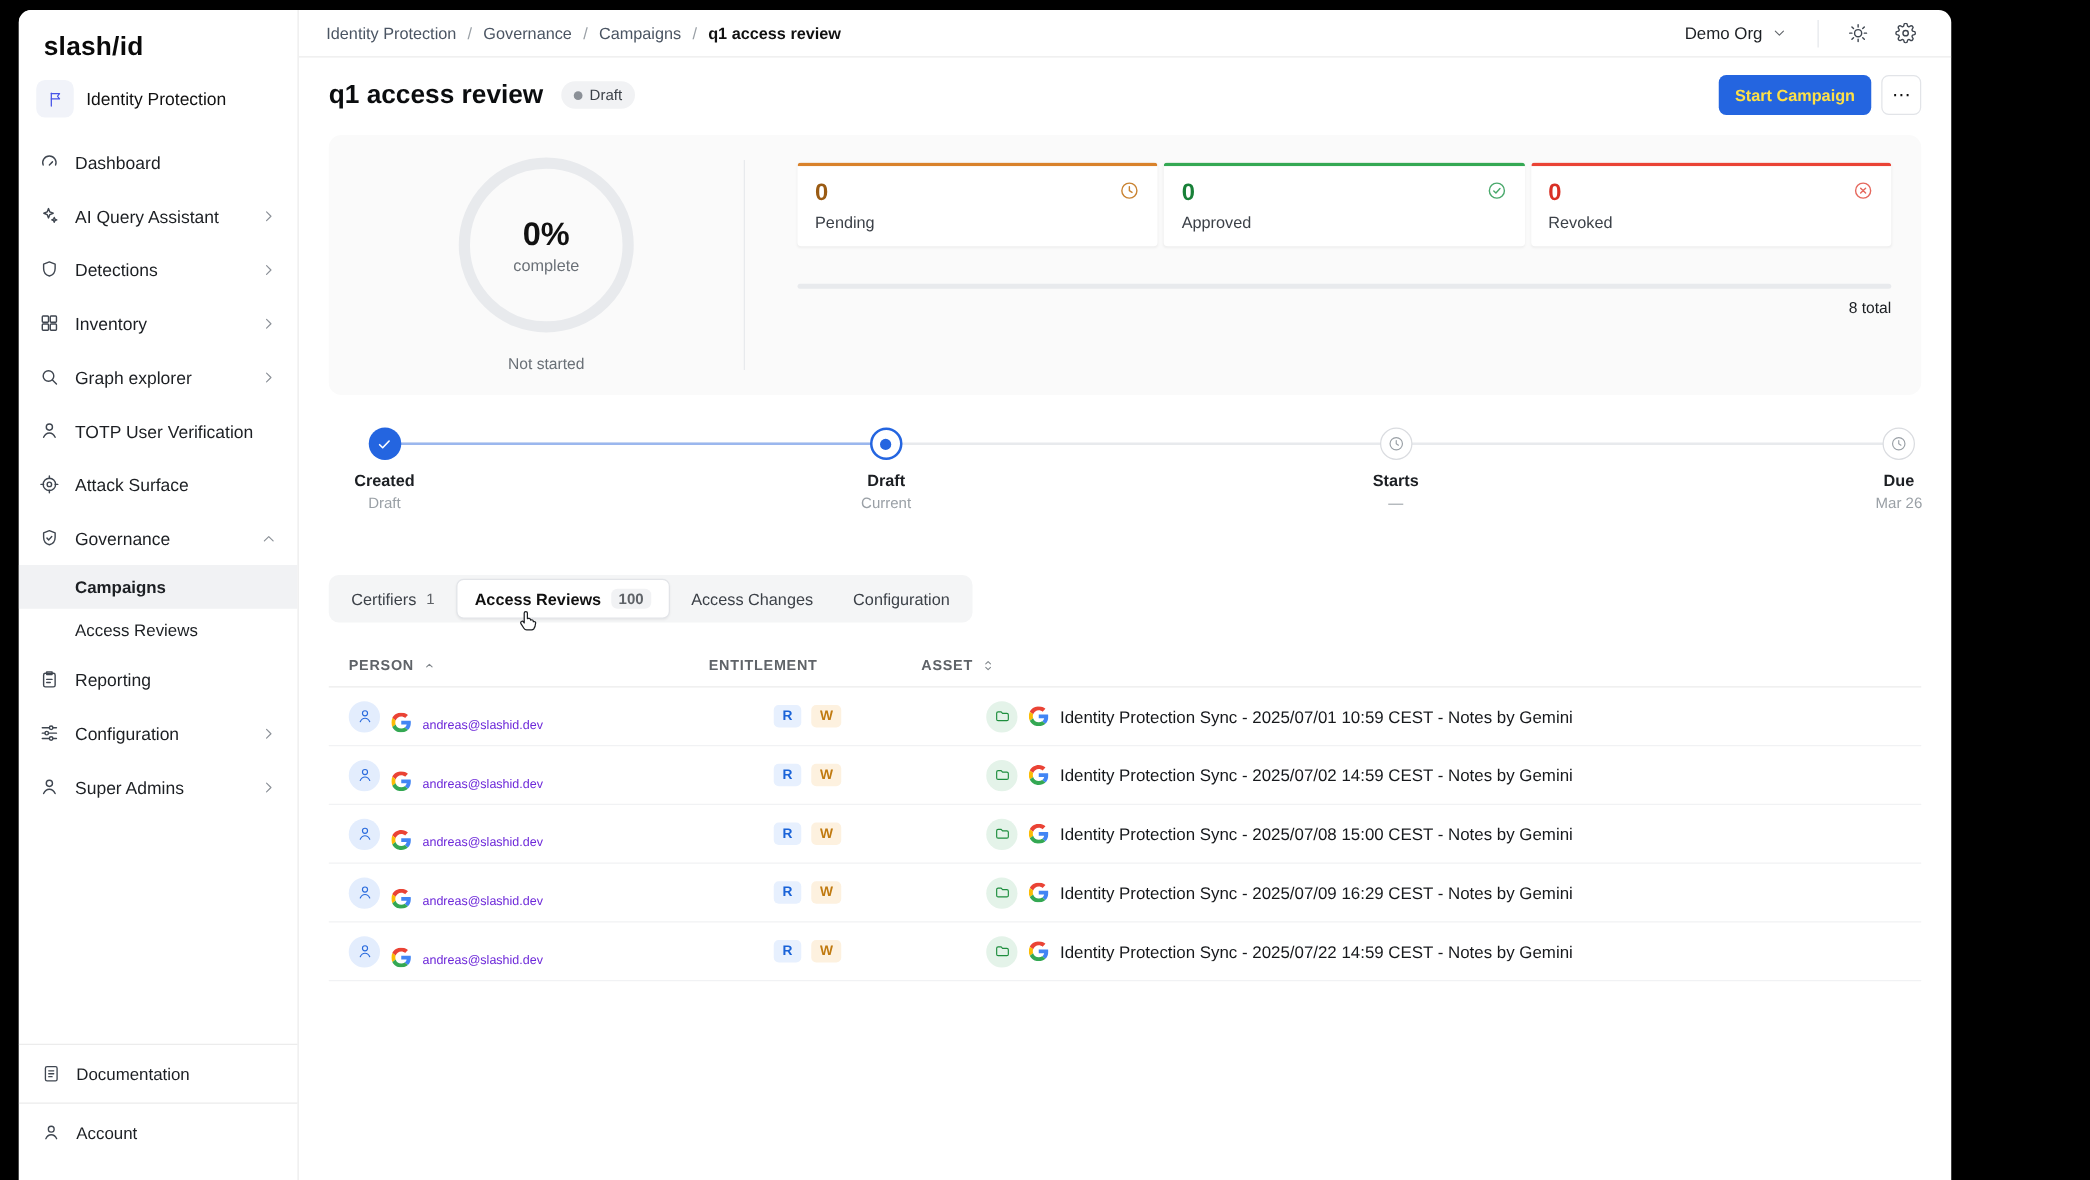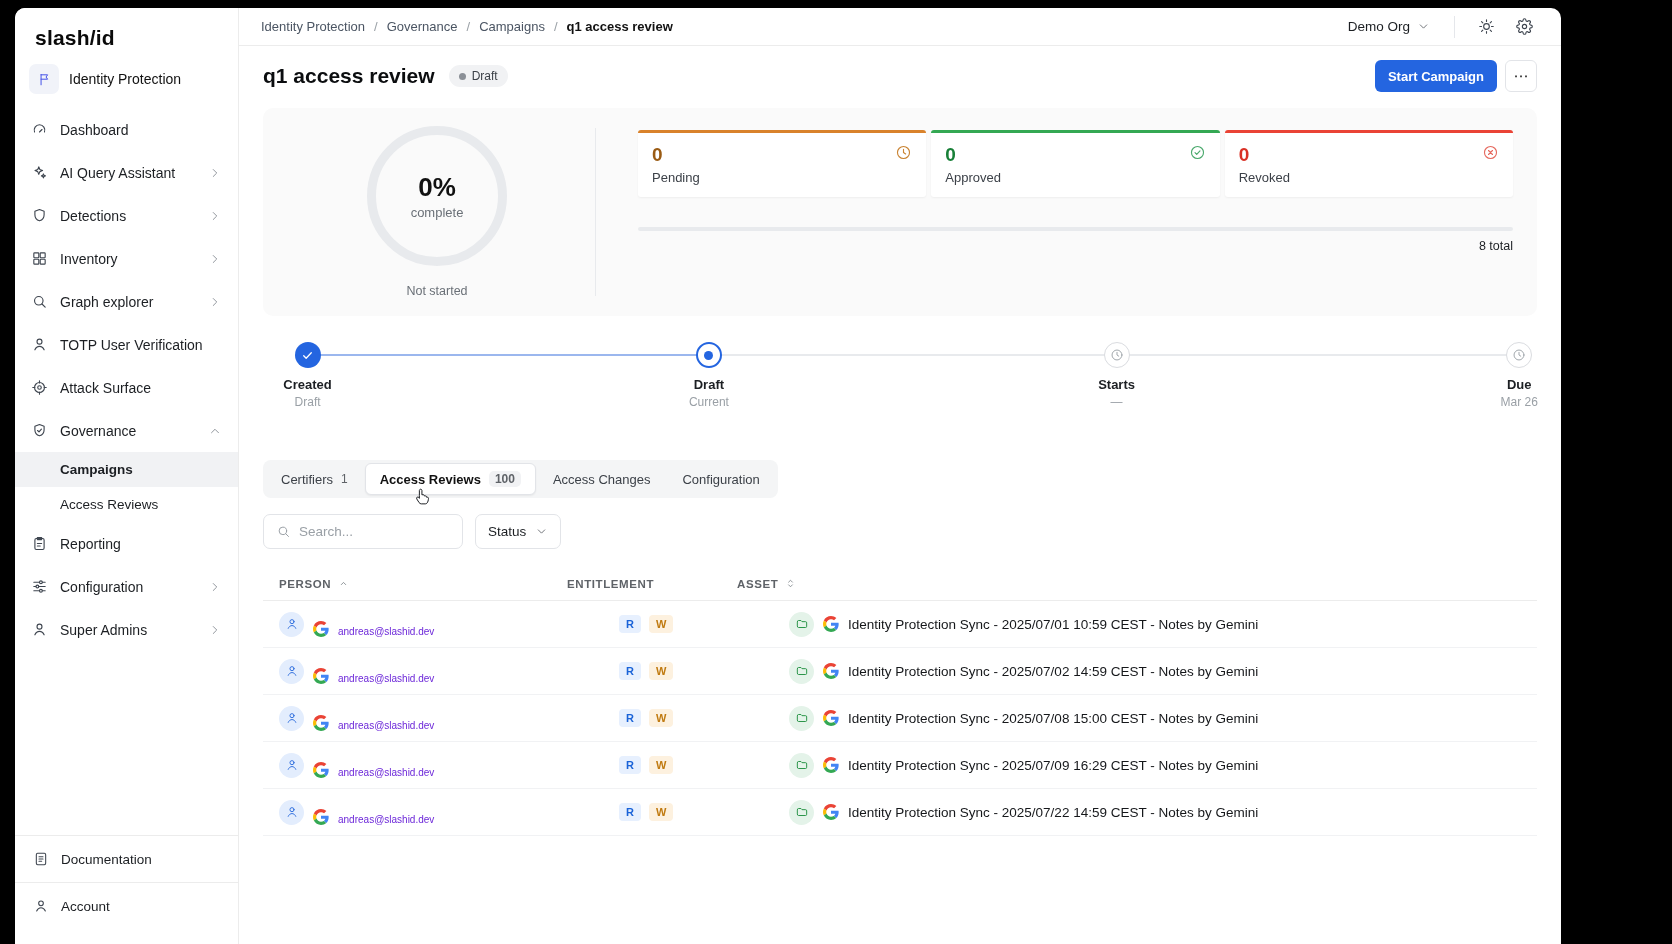--- a/index.html
+++ b/index.html
@@ -40,21 +40,21 @@
   .tb-divider{width:1px;height:22px;background:#e5e7eb;margin:0 8px}
   .icon-btn{width:30px;height:30px;display:flex;align-items:center;justify-content:center;color:#3f4650;background:#fff;border:none;border-radius:6px;cursor:pointer}
 
   .content{padding:0 24px;flex:1;overflow:hidden;position:relative}
 
   .title-row{display:flex;align-items:center;margin-top:14px}
   .h1{font-size:21px;font-weight:700;color:#0b0d0f}
   .badge{display:flex;align-items:center;gap:6px;background:#f1f2f4;border-radius:12px;padding:4px 10px;font-size:12px;color:#3c4148;margin-left:14px}
   .badge-dot{width:7px;height:7px;border-radius:50%;background:#8b9097}
   .title-actions{margin-left:auto;display:flex;gap:8px}
-  .btn-primary{background:#2465e0;color:#ffffff;font-size:13px;font-weight:600;padding:8px 13px;border-radius:6px;border:none;cursor:pointer}
+  .btn-primary{background:#2465e0;color:#fde047;font-size:13px;font-weight:600;padding:8px 13px;border-radius:6px;border:none;cursor:pointer}
   .btn-more{width:32px;height:32px;border:1px solid #e2e4e8;border-radius:6px;background:#fff;font-size:15px;color:#111;display:flex;align-items:center;justify-content:center;cursor:pointer}
 
   .banner{margin-top:16px;background:#f7f8f9;border-radius:8px;padding:13px 16px;display:flex;gap:11px;align-items:flex-start}
   .banner .ic{color:#5f6368;margin-top:1px;flex-shrink:0}
   .banner-title{font-size:13px;font-weight:700;color:#1c1f23}
   .banner-msg{font-size:13px;color:#6a7077;margin-top:4px}
 
   .stats{margin-top:16px;background:#fafafa;border-radius:10px;padding:18px 24px;display:flex}
   .progress-block{width:300px;display:flex;flex-direction:column;align-items:center;flex-shrink:0}
   .ring{width:140px;height:140px;border-radius:50%;border:9px solid #e8eaed;display:flex;flex-direction:column;align-items:center;justify-content:center;background:#fafafa}
@@ -508,34 +508,20 @@
             <span>Configuration</span>
           </button>
         </div>
         <div class="cursor">
           <svg width="17" height="20" viewBox="0 0 24 28">
               <path d="M9 12V4.8c0-1 .8-1.8 1.8-1.8s1.8.8 1.8 1.8V11l1.4-.3c.9-.2 1.8.4 2 1.3l.1.6 1.3-.2c.9-.1 1.7.5 1.8 1.4l.1.6 1-.1c.9 0 1.7.7 1.6 1.6-.2 2.4-.8 5.3-2.2 6.8-.6.6-1.4 1-2.3 1h-5.6c-1.3 0-2.5-.7-3.2-1.8l-3.3-5.2c-.5-.9-.3-2 .6-2.5.8-.5 1.8-.3 2.3.5l.8 1.2z" fill="#fff" stroke="#1c1f23" stroke-width="1.4" stroke-linejoin="round"></path>
             </svg>
         </div>
       </div>
 
-      <div class="filters">
-        <div class="search-box">
-          <svg class="ic">
-              <use href="#sym-search"></use>
-            </svg>
-          <input type="text" placeholder="Search..." style="">
-        </div>
-        <button class="status-btn">
-          <span>Status</span>
-          <svg class="ic">
-              <use href="#sym-chevron-down"></use>
-            </svg>
-        </button>
-      </div>
 
       <div class="table">
         <div class="thead">
           <div class="th col-person">
             <span>PERSON</span>
             <svg class="ic">
                 <use href="#sym-sort-asc"></use>
               </svg>
           </div>
           <div class="th col-ent">

